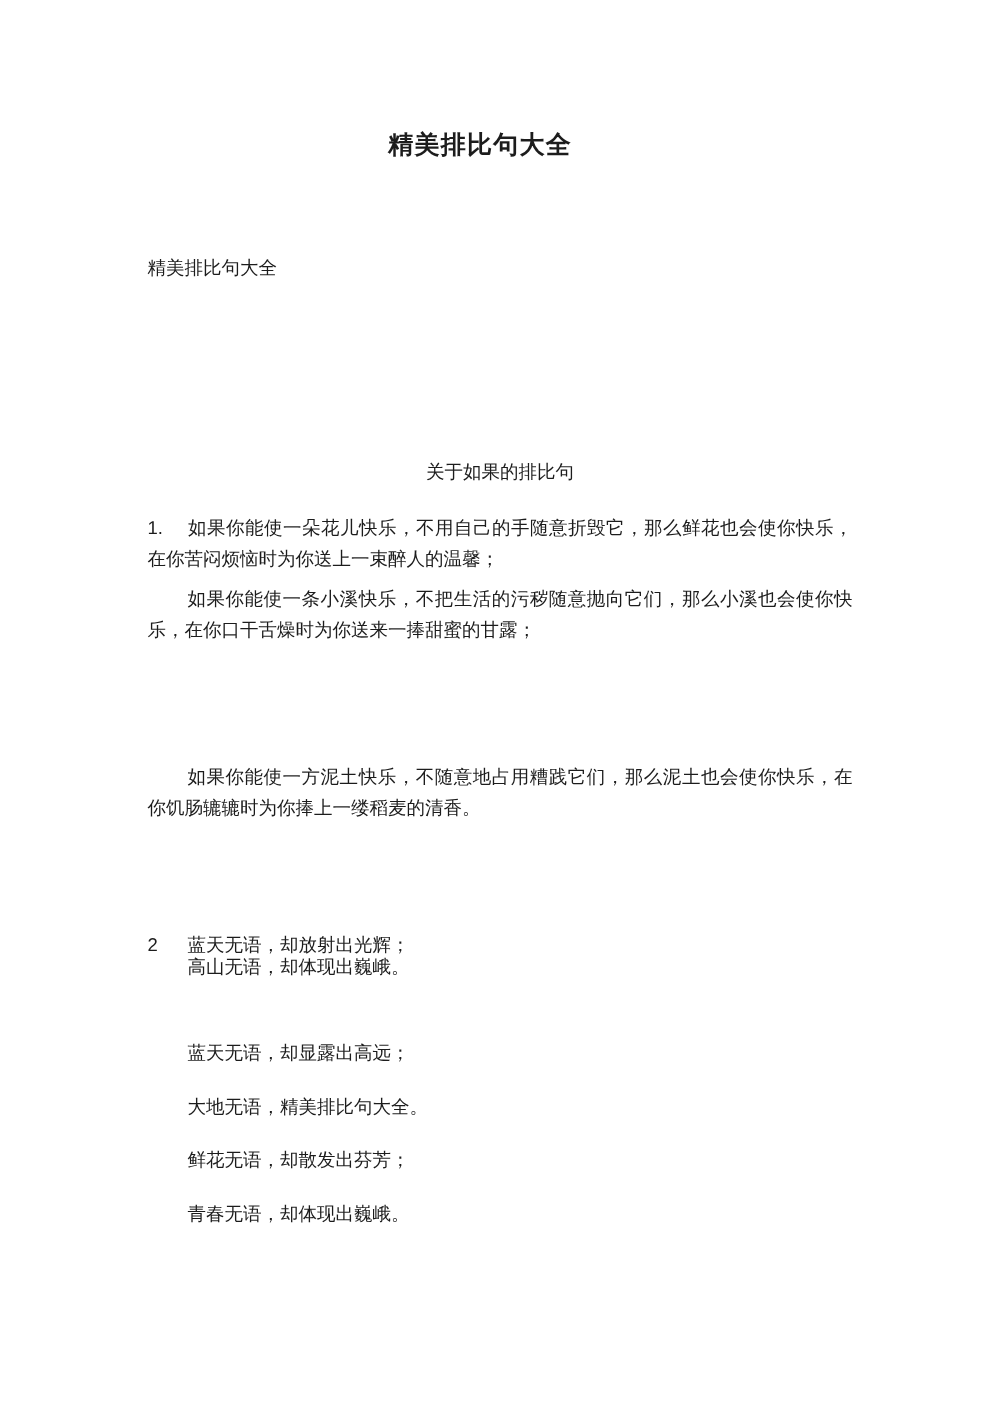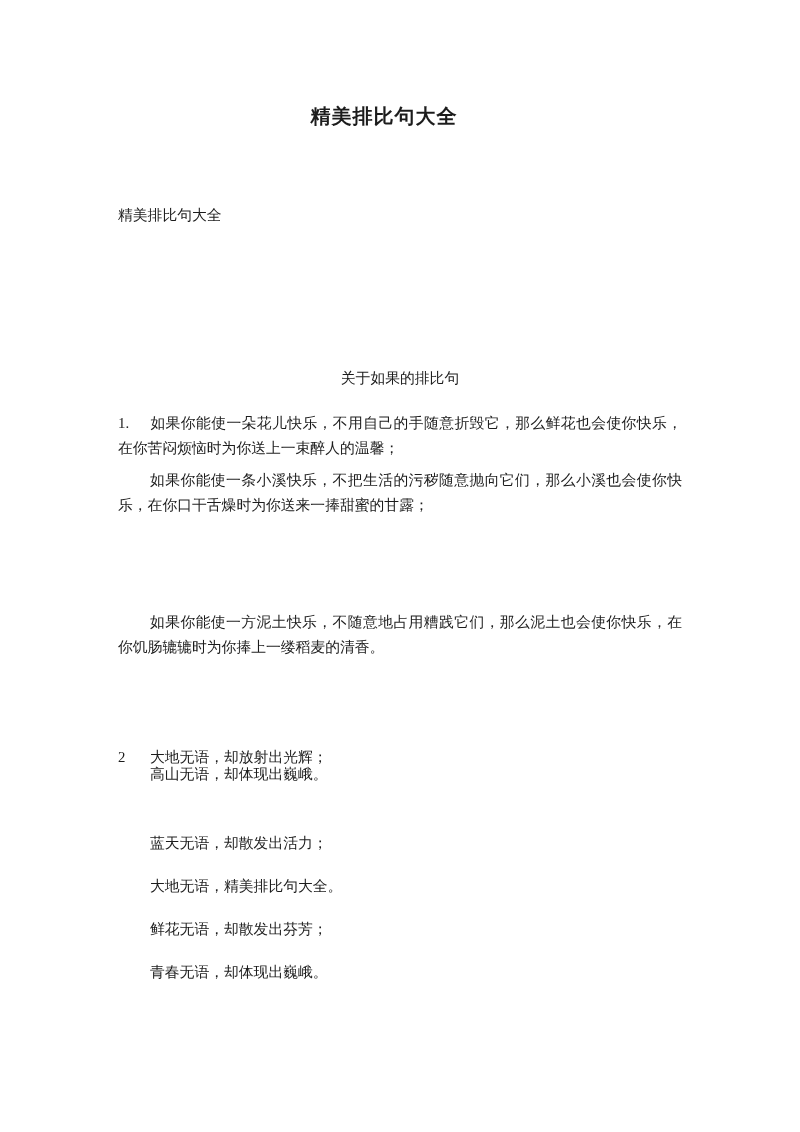--- a/index.html
+++ b/index.html
@@ -6,21 +6,21 @@
     margin: 0;
     padding: 0;
     background: #ffffff;
   }
   .page {
     position: relative;
     width: 768px;
     height: 1132px;
     background: #ffffff;
     overflow: hidden;
-    font-family: Liberation Serif, serif;
+    font-family: Liberation Sans, sans-serif;
     color: #1c1c1c;
   }
   .doc-title {
     position: absolute;
     top: 103px;
     left: 0;
     right: 0;
     margin: 0;
     text-align: center;
     font-size: 20px;
@@ -64,25 +64,25 @@
 
   <p class="abs single-line" style="top: 366px; text-align: center;">关于如果的排比句</p>
 
   <p class="abs body-text" style="top: 411px;"><span class="num">1.</span><span>如果你能使一朵花儿快乐，不用自己的手随意折毁它，那么鲜花也会使你快乐，在你苦闷烦恼时为你送上一束醉人的温馨；</span></p>
 
   <p class="abs body-text indent" style="top: 468px;">如果你能使一条小溪快乐，不把生活的污秽随意抛向它们，那么小溪也会使你快乐，在你口干舌燥时为你送来一捧甜蜜的甘露；</p>
 
 
   <p class="abs body-text indent" style="top: 610px;">如果你能使一方泥土快乐，不随意地占用糟践它们，那么泥土也会使你快乐，在你饥肠辘辘时为你捧上一缕稻麦的清香。</p>
 
-  <p class="abs single-line" style="top: 745px;"><span class="num">2</span><span>大地无语，却放射出光辉；</span></p>
+  <p class="abs single-line" style="top: 745px;"><span class="num">2</span><span>蓝天无语，却放射出光辉；</span></p>
 
   <p class="abs single-line indent" style="top: 762px;">高山无语，却体现出巍峨。</p>
 
-  <p class="abs single-line indent" style="top: 831px;">蓝天无语，却散发出活力；</p>
+  <p class="abs single-line indent" style="top: 831px;">蓝天无语，却显露出高远；</p>
 
   <p class="abs single-line indent" style="top: 874px;">大地无语，精美排比句大全。</p>
 
   <p class="abs single-line indent" style="top: 917px;">鲜花无语，却散发出芬芳；</p>
 
   <p class="abs single-line indent" style="top: 960px;">青春无语，却体现出巍峨。</p>
 
 </div>
 
 </body></html>

